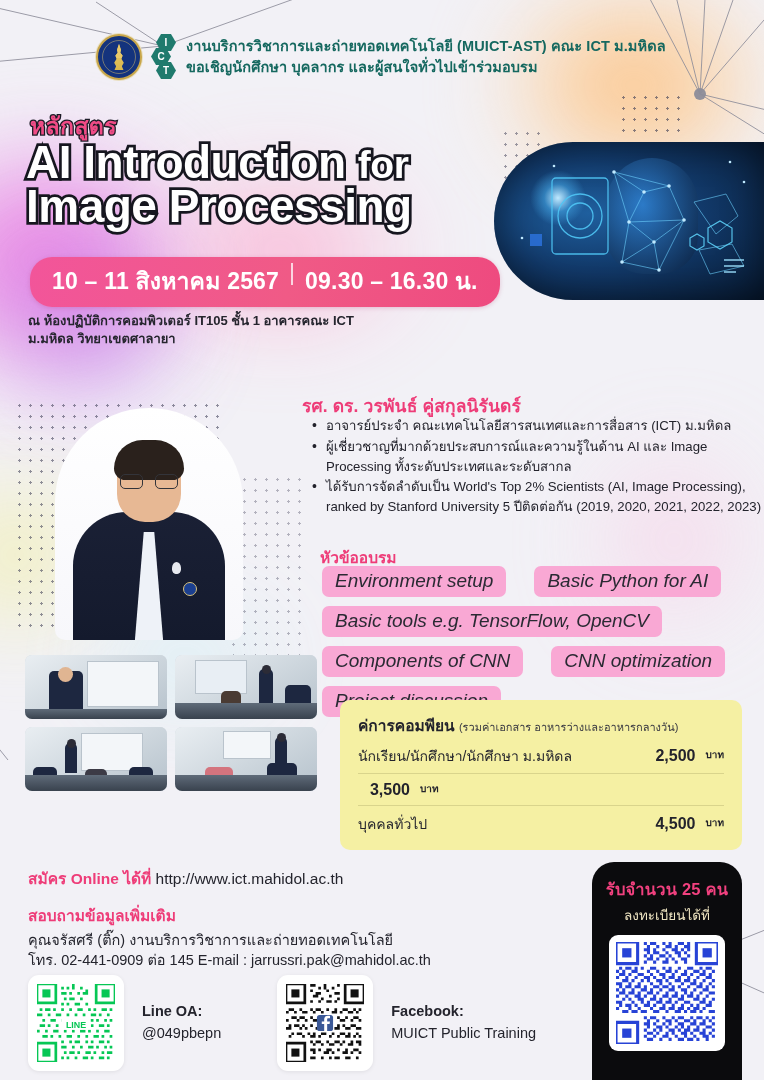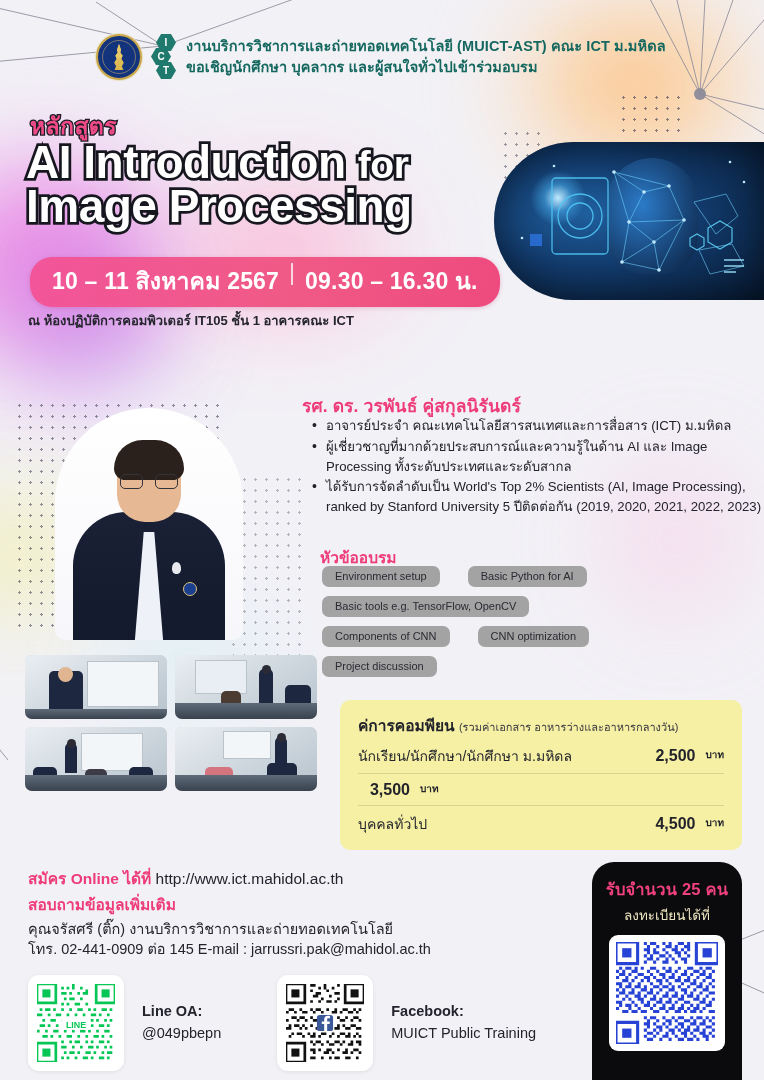--- a/index.html
+++ b/index.html
@@ -218,23 +218,23 @@
   }
 
   
   .topics-head {
     position:absolute; left:304px; top:545px;
     color:#ee3c78; font-size:15.5px; font-weight:bold;margin-left:16px;
   }
   .chips { position:absolute; left:322px; top:566px; width:440px; }
   .chip-row { display:flex; gap:28px; margin-bottom:9px; }
   .chip {
-    background:#a3a3a3; color:#2a2a33;
+    background:#f9a8d4; color:#2a2a33;
     border-radius:7px; padding:4px 13px 5px;
-    font-size:11px; white-space:nowrap;
+    font-size:19px; white-space:nowrap;font-style:italic;
   }
 
   
   .photos { position:absolute; left:25px; top:655px; width:292px; }
   .photo-row { display:flex; gap:8px; margin-bottom:8px; }
   .photo {
     width:142px; height:64px; border-radius:7px; overflow:hidden;
     position:relative; background:#cfd6dd;
   }
   .p-wall { position:absolute; inset:0; background:linear-gradient(150deg,#e9eef2 0%,#cdd6dd 55%,#b6c2cc 100%); }
@@ -255,21 +255,21 @@
     padding:7px 0 6px; border-bottom:1px solid #d9d48c;
     font-size:14px; color:#23232c;
   }
   .fee-row:last-child { border-bottom:none; padding-bottom:1px; }
   .fee-right { display:flex; align-items:flex-start; gap:10px; }
   .fee-amt { font-size:16px; font-weight:bold; min-width:52px; text-align:right; }
   .fee-unit { font-size:10px; font-weight:bold; }
 
   
   .contact { position:absolute; left:28px; top:866px; width:540px; }
-  .c-line1 { font-size:15.5px; color:#24242d; margin-bottom:1px; }
+  .c-line1 { font-size:15.5px; color:#24242d; margin-bottom:12px; }
   .c-line1 b { color:#ee3c78; font-weight:bold; }
   .c-line2 { font-size:15.5px; color:#ee3c78; font-weight:bold; margin-bottom:2px; }
   .c-line3 { font-size:14.5px; color:#24242d; line-height:1.38; }
 
   .qr-row { position:absolute; left:28px; top:975px; display:flex; align-items:center; gap:18px; }
   .qr-card {
     width:96px; height:96px; background:#fff; border-radius:11px;
     padding:9px; box-shadow:0 1px 4px rgba(0,0,0,.08);
   }
   .qr { width:100%; height:100%; }
@@ -358,20 +358,21 @@
   </div>
 
   <div class="date-pill">
     <span>10 – 11 สิงหาคม 2567</span>
     <span class="sep"></span>
     <span>09.30 – 16.30 น.</span>
   </div>
 
   <div class="venue">
     <div>ณ ห้องปฏิบัติการคอมพิวเตอร์ IT105 ชั้น 1 อาคารคณะ ICT</div>
+    <div>ม.มหิดล วิทยาเขตศาลายา</div>
   </div>
 
   <div class="hero-img">
     <div class="glow"></div>
     <div class="head"></div>
     <svg class="netdots" width="270" height="158">
       <g stroke="#6fd3ff" stroke-width=".7" fill="none" opacity=".85">
         <path d="M120,30 L150,50 L135,80 L160,100 L190,78 L175,44 Z"></path>
         <path d="M120,30 L135,80 L190,78 M150,50 L175,44 M135,80 L128,120 L165,128 L190,78"></path>
         <path d="M128,120 L160,100 M165,128 L160,100"></path>

